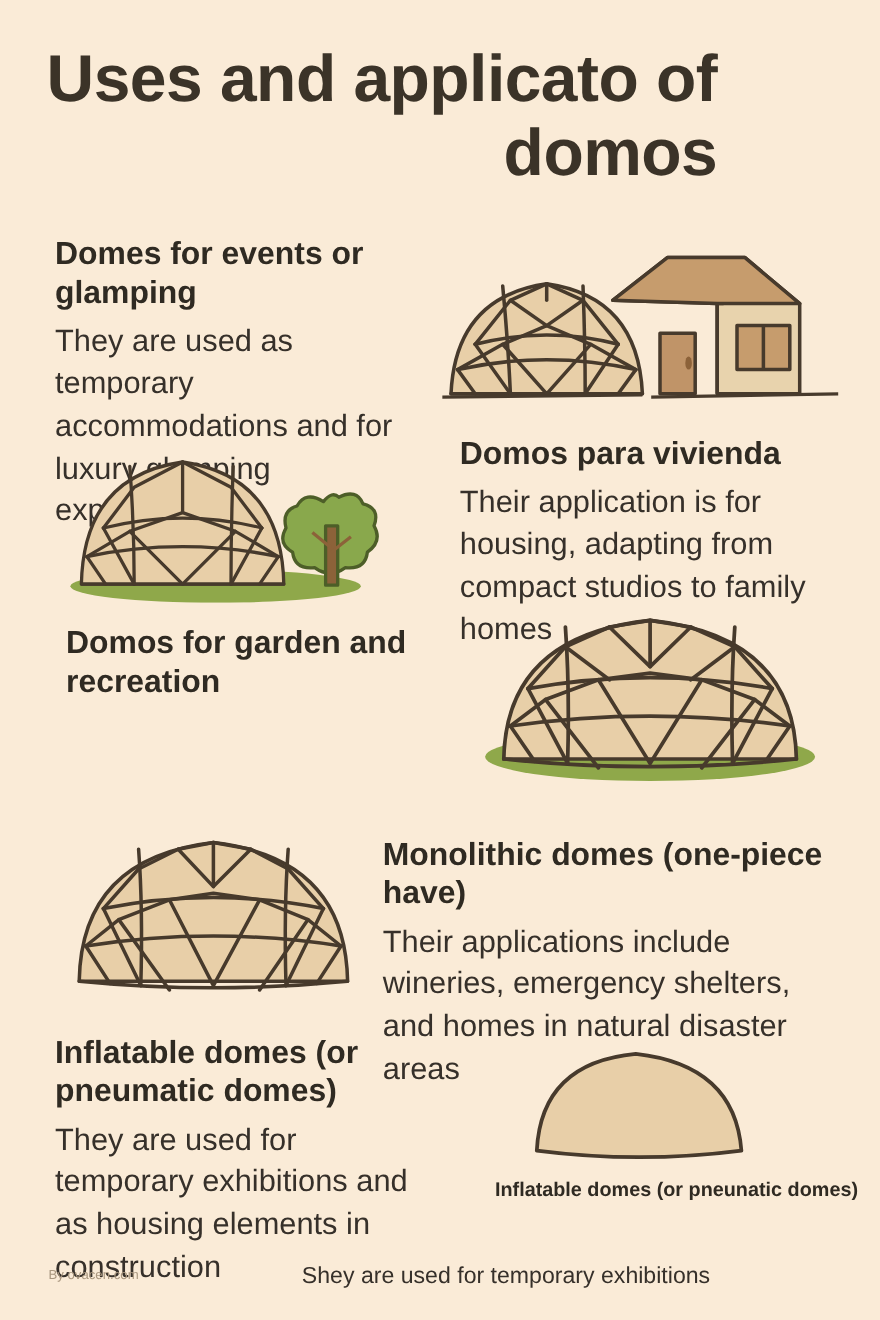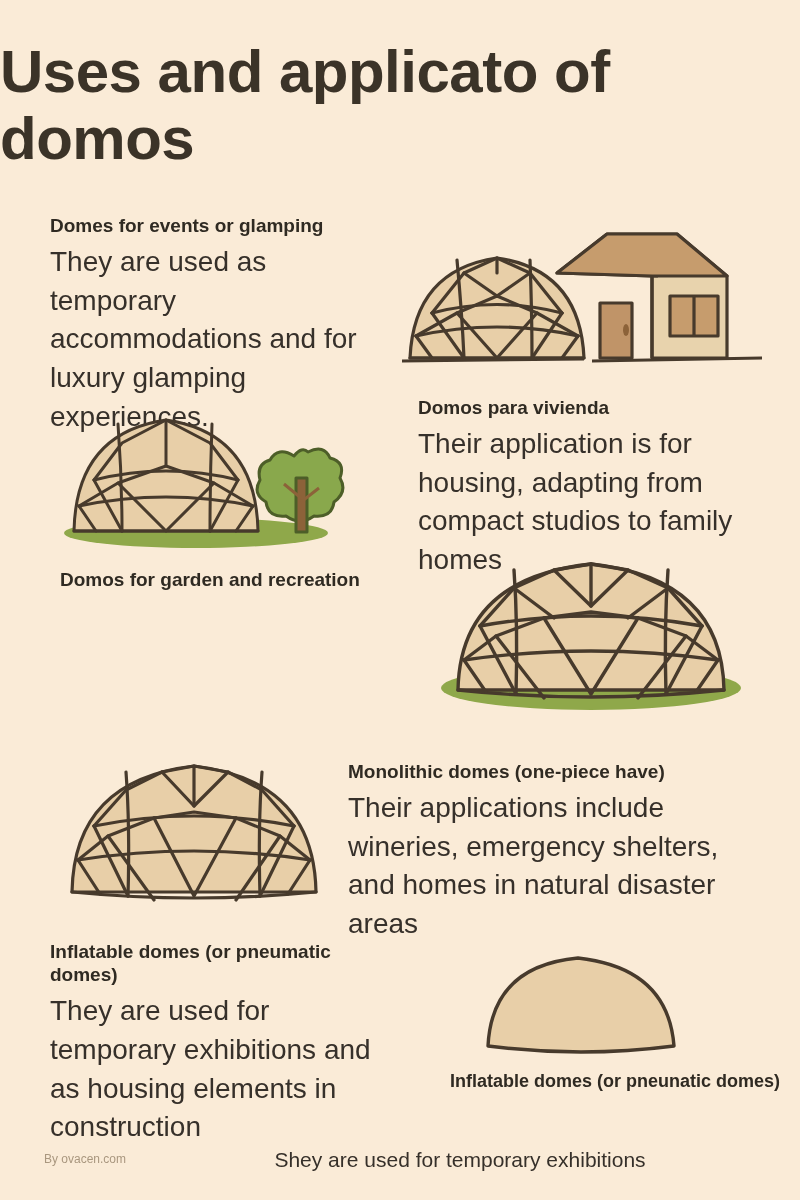--- a/index.html
+++ b/index.html
@@ -9,31 +9,31 @@
     font-family:"Liberation Sans", sans-serif;
     color:#3b3328;
     position:relative;
     overflow:hidden;
   }
   .poster { position:relative; width:800px; height:1200px; }
 
   .title {
     position:absolute;
     left:0; top:38px; width:652px;
-    text-align:left;
+    text-align:right;
     font-size:60px;
     font-weight:bold;
     line-height:1.12;
     letter-spacing:-0.5px;
     color:#3b3328;
   }
 
   .block { position:absolute; }
   .block h2 {
-    font-size:19px;
+    font-size:29px;
     font-weight:bold;
     line-height:1.22;
     color:#2f2a22;
     margin-bottom:6px;
   }
   .block p {
     font-size:28px;
     font-weight:normal;
     line-height:1.38;
     color:#36302a;

